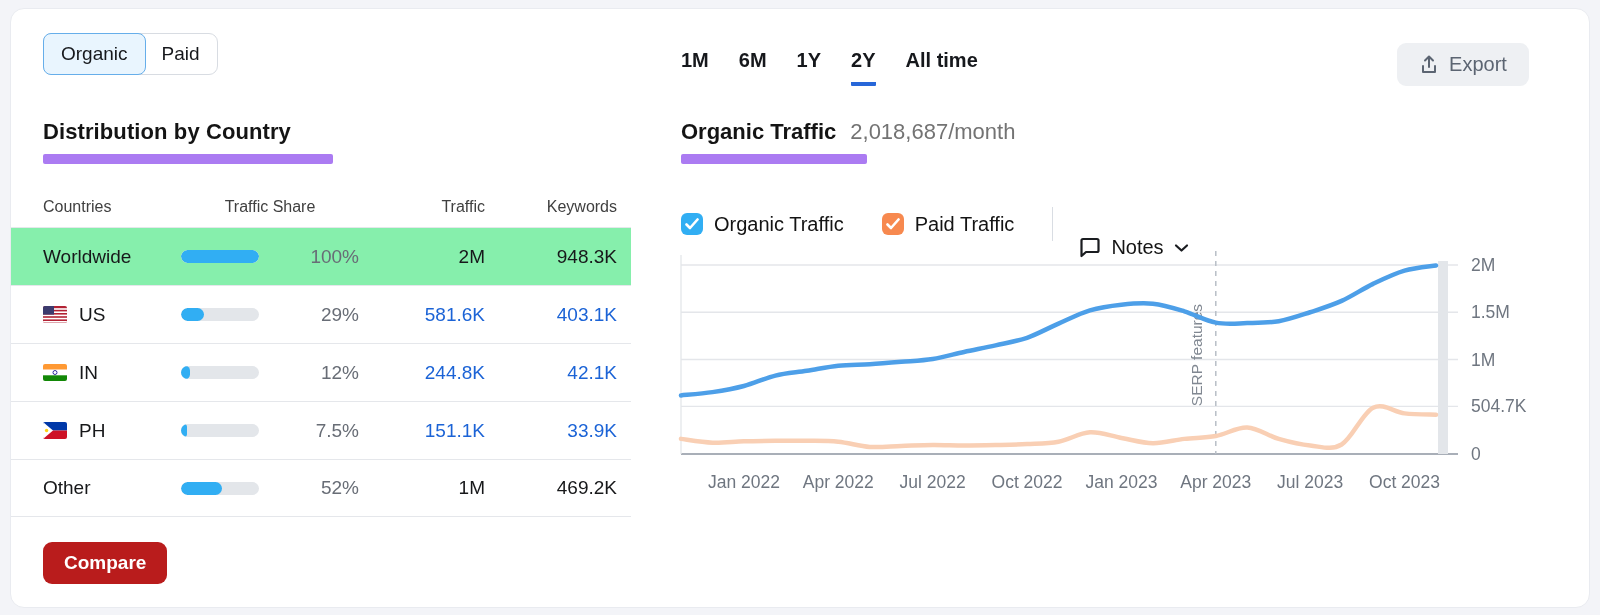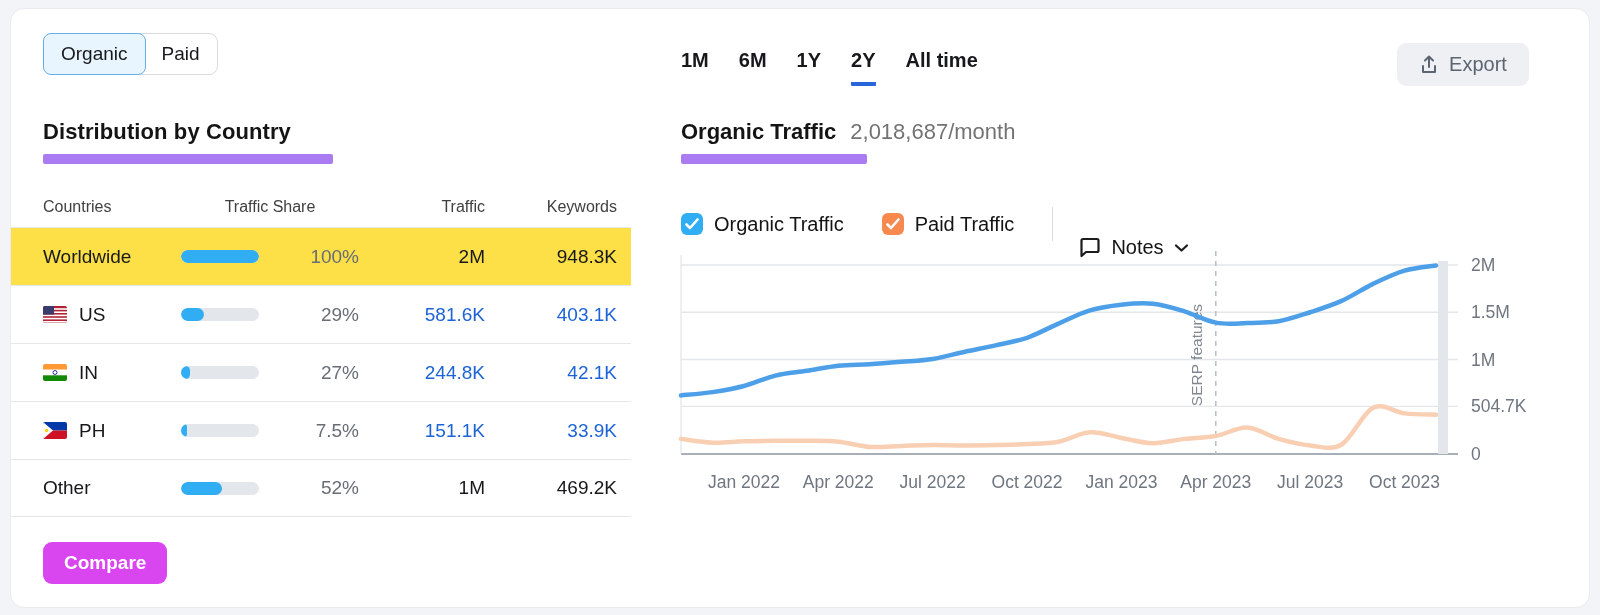--- a/index.html
+++ b/index.html
@@ -48,32 +48,32 @@
     padding:0 14px 0 32px;
     height:58px;
     border-top:1px solid #e5e7eb;
   }
   .crow.header {
     height:40px; font-size:16px; color:#404040; border-top:none;
     grid-template-columns:1fr 178px 112px 118px;
   }
   .crow.header .h-share { text-align:center; }
   .crow.header .h-right { text-align:right; }
-  .crow.highlight { background:#fde047; }
+  .crow.highlight { background:#86efac; }
   .crow.last { border-bottom:1px solid #e5e7eb; }
   .cname { display:flex; align-items:center; gap:12px; color:#17181a; }
   .flag { width:24px; height:17px; border-radius:2px; overflow:hidden; flex:0 0 auto; display:block; }
   .bar-track { width:78px; height:13px; border-radius:7px; background:#e3e6ea; overflow:hidden; }
   .bar-fill { height:100%; border-radius:7px; background:#31aef3; }
   .cshare { text-align:right; color:#686d76; }
   .cval { text-align:right; color:#17181a; }
   .cval.link { color:#1b63d6; cursor:pointer; }
   .compare-btn {
     position:absolute; left:32px; top:533px;
-    background:#d946ef; color:#fff; font-size:19px; font-weight:700;
+    background:#b91c1c; color:#fff; font-size:19px; font-weight:700;
     border:none; border-radius:9px; padding:10px 21px; cursor:pointer;
   }
   
   .range-tabs { position:absolute; left:670px; top:40px; display:flex; gap:30px; font-size:20px; font-weight:600; }
   .range-tab { padding-bottom:10px; cursor:pointer; color:#16181c; border-bottom:4px solid transparent; border-radius:1px; }
   .range-tab.active { border-bottom-color:#2767d9; }
   .export-btn {
     position:absolute; left:1386px; top:34px; width:132px; height:43px;
     background:#eef0f3; border:none; border-radius:9px; cursor:pointer;
     display:flex; align-items:center; justify-content:center; gap:10px;
@@ -155,21 +155,21 @@
           <rect width="24" height="5.7" fill="#ff9933"></rect>
             <rect y="5.7" width="24" height="5.6" fill="#ffffff"></rect>
             <rect y="11.3" width="24" height="5.7" fill="#128807"></rect>
           <circle cx="12" cy="8.5" r="2" fill="none" stroke="#000088" stroke-width="0.8"></circle>
         </svg>
         <span>IN</span>
       </span>
       <span class="bar-track">
           <span class="bar-fill" style="display: block; width: 12%;"></span>
         </span>
-      <span class="cshare">27%</span>
+      <span class="cshare">12%</span>
       <span class="cval link">244.8K</span>
       <span class="cval link">42.1K</span>
     </div>
 
     <div class="crow">
       <span class="cname">
         <svg class="flag" viewBox="0 0 24 17">
           <rect width="24" height="8.5" fill="#0038a8"></rect>
             <rect y="8.5" width="24" height="8.5" fill="#ce1126"></rect>
           <polygon points="0,0 10,8.5 0,17" fill="#ffffff"></polygon>

